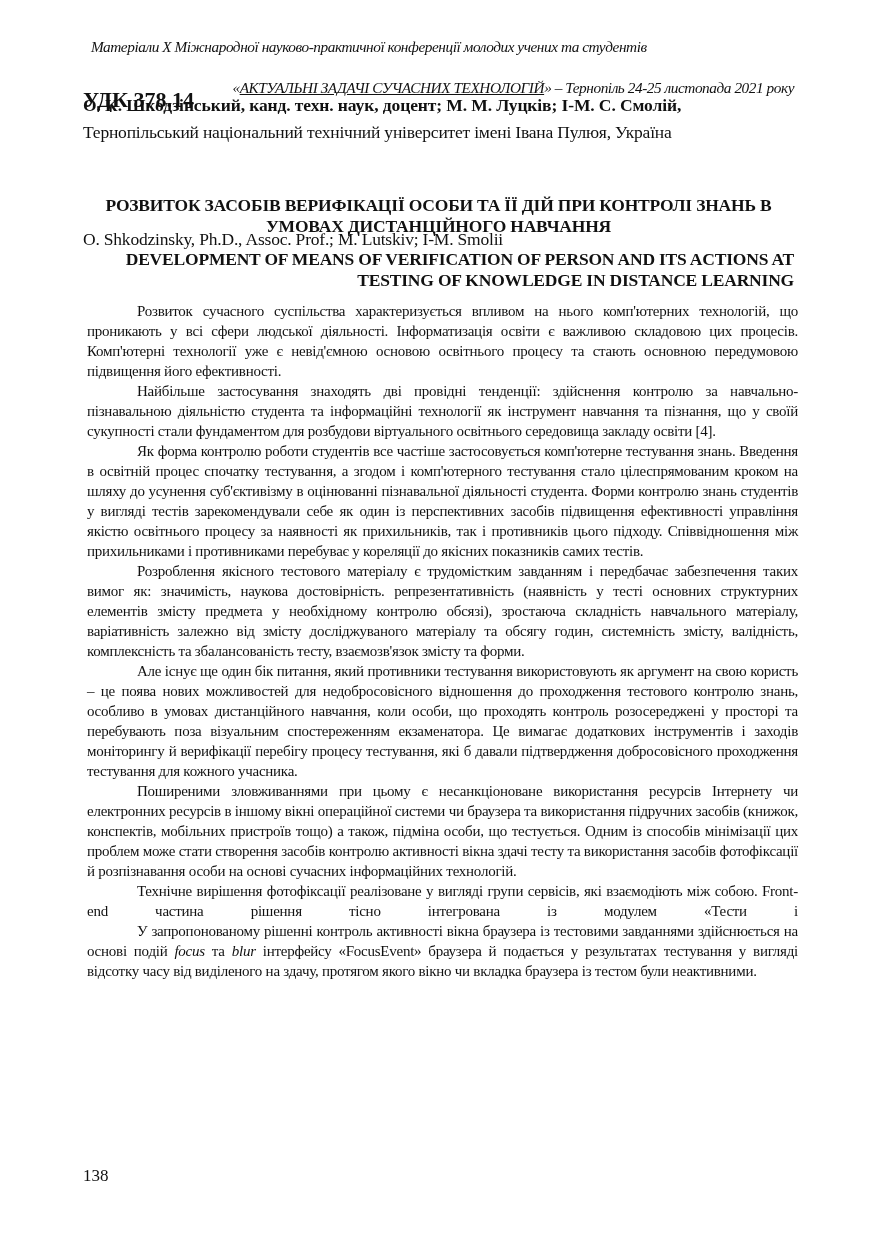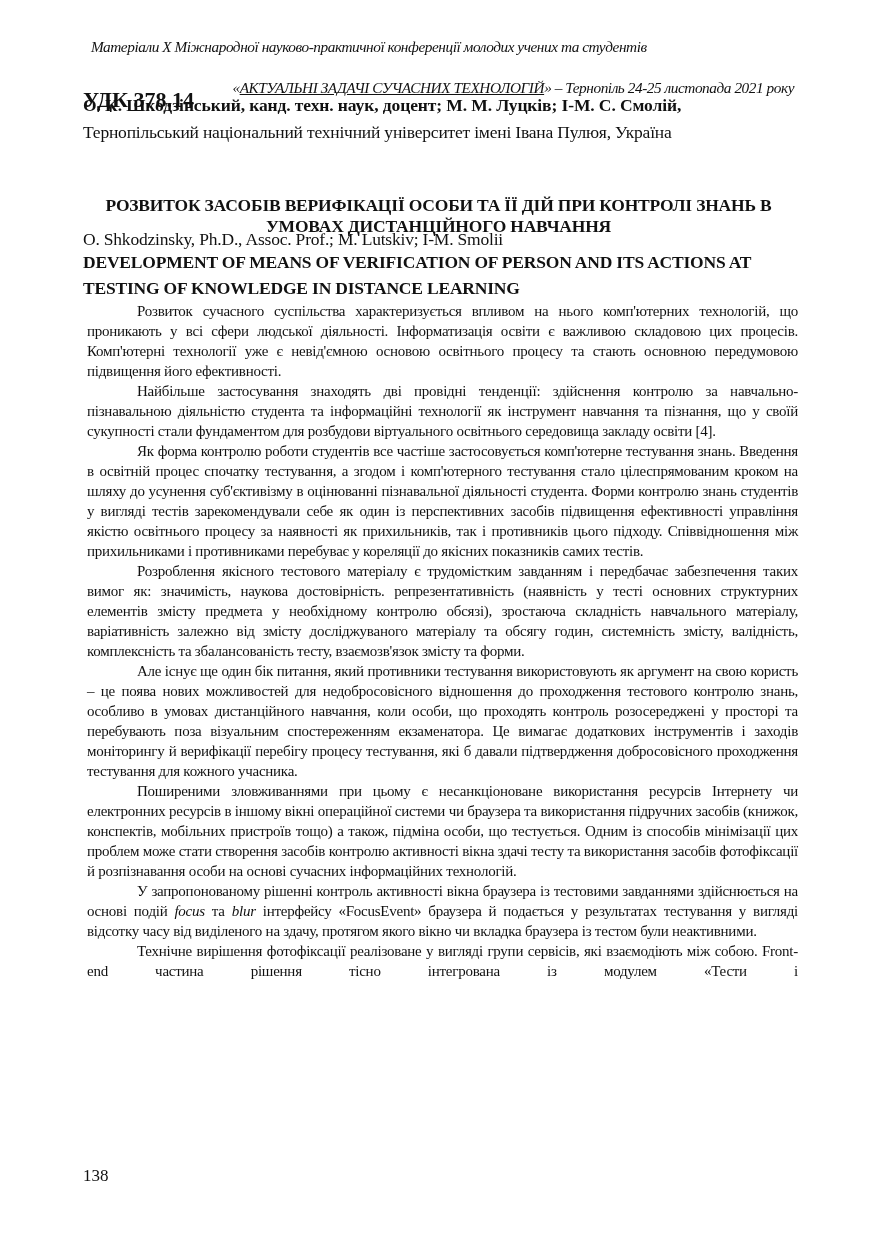--- a/index.html
+++ b/index.html
@@ -7,21 +7,21 @@
          font-family: "Liberation Serif", "DejaVu Serif", serif; color: #111111; }
   .page { position: absolute; left: 83px; top: 0; width: 711px; }
   .hdr1 { position: absolute; top: 38px; left: 8px; font-style: italic; font-size: 15.3px; letter-spacing: -0.45px; white-space: nowrap; }
   .hdr2 { position: absolute; top: 59px; right: 0; font-style: italic; font-size: 15.3px; letter-spacing: -0.45px; white-space: nowrap; margin-top: 20px; }
   .hdr2 u { text-decoration: underline; }
   .udk { position: absolute; top: 87px; left: 0; font-weight: bold; font-size: 22px; }
   .authors-ua { position: absolute; top: 95px; left: 0; font-weight: bold; font-size: 17.5px; white-space: nowrap; letter-spacing: -0.1px; }
   .affil { position: absolute; top: 122px; left: 0; font-size: 17.5px; white-space: nowrap; letter-spacing: -0.2px; }
   .title-ua { position: absolute; top: 167px; left: 0; width: 711px; text-align: center; font-weight: bold; font-size: 17.5px; line-height: 21px; letter-spacing: -0.2px; margin-top: 28px; }
   .authors-en { position: absolute; top: 229px; left: 0; font-weight: normal; font-size: 17.5px; white-space: nowrap; letter-spacing: -0.2px; }
-  .title-en { position: absolute; top: 249px; left: 0; width: 711px; text-align: left; font-weight: bold; font-size: 17.5px; line-height: 26px; letter-spacing: -0.2px; }
+  .title-en { position: absolute; top: 249px; left: 0; width: 711px; text-align: right; font-weight: bold; font-size: 17.5px; line-height: 21px; letter-spacing: -0.2px; }
   .body { position: absolute; top: 301px; left: 4px; width: 711px; font-size: 15px; line-height: 20px; text-align: justify; letter-spacing: -0.25px; }
   .body p { margin: 0; text-indent: 50px; }
   .page-num { position: absolute; top: 1166px; left: 0; width: 711px; text-align: left; font-size: 17px; }
 </style>
 </head>
 <body>
 
 <div class="page">
   <div class="hdr1">Матеріали Х Міжнародної науково-практичної конференції молодих учених та студентів</div>
   <div class="hdr2"><span>«</span><u>АКТУАЛЬНІ ЗАДАЧІ СУЧАСНИХ ТЕХНОЛОГІЙ</u><span>» – Тернопіль 24-25 листопада 2021 року</span></div>
@@ -35,18 +35,18 @@
   <div class="authors-en">O. Shkodzinsky, Ph.D., Assoc. Prof.; M. Lutskiv; I-M. Smolii</div>
   <div class="title-en">DEVELOPMENT OF MEANS OF VERIFICATION OF PERSON AND ITS ACTIONS AT TESTING OF KNOWLEDGE IN DISTANCE LEARNING</div>
 
   <div class="body">
     <p>Розвиток сучасного суспільства характеризується впливом на нього комп'ютерних технологій, що проникають у всі сфери людської діяльності. Інформатизація освіти є важливою складовою цих процесів. Комп'ютерні технології уже є невід'ємною основою освітнього процесу та стають основною передумовою підвищення його ефективності.</p>
     <p>Найбільше застосування знаходять дві провідні тенденції: здійснення контролю за навчально-пізнавальною діяльністю студента та інформаційні технології як інструмент навчання та пізнання, що у своїй сукупності стали фундаментом для розбудови віртуального освітнього середовища закладу освіти [4].</p>
     <p>Як форма контролю роботи студентів все частіше застосовується комп'ютерне тестування знань. Введення в освітній процес спочатку тестування, а згодом і комп'ютерного тестування стало цілеспрямованим кроком на шляху до усунення суб'єктивізму в оцінюванні пізнавальної діяльності студента. Форми контролю знань студентів у вигляді тестів зарекомендували себе як один із перспективних засобів підвищення ефективності управління якістю освітнього процесу за наявності як прихильників, так і противників цього підходу. Співвідношення між прихильниками і противниками перебуває у кореляції до якісних показників самих тестів.</p>
     <p>Розроблення якісного тестового матеріалу є трудомістким завданням і передбачає забезпечення таких вимог як: значимість, наукова достовірність. репрезентативність (наявність у тесті основних структурних елементів змісту предмета у необхідному контролю обсязі), зростаюча складність навчального матеріалу, варіативність залежно від змісту досліджуваного матеріалу та обсягу годин, системність змісту, валідність, комплексність та збалансованість тесту,  взаємозв'язок змісту та форми.</p>
     <p>Але існує ще один бік питання, який противники тестування використовують як аргумент на свою користь – це поява нових можливостей для недобросовісного відношення до проходження тестового контролю знань, особливо в умовах дистанційного навчання, коли особи, що проходять контроль розосереджені у просторі та перебувають поза візуальним спостереженням екзаменатора. Це вимагає додаткових інструментів і заходів моніторингу й верифікації перебігу процесу тестування, які б давали підтвердження добросовісного проходження тестування для кожного учасника.</p>
     <p>Поширеними зловживаннями при цьому є несанкціоноване використання ресурсів Інтернету чи електронних ресурсів в іншому вікні операційної системи чи браузера та використання підручних засобів (книжок, конспектів, мобільних пристроїв тощо) а також, підміна особи, що тестується. Одним із способів мінімізації цих проблем може стати створення засобів контролю активності вікна здачі тесту та використання засобів фотофіксації й розпізнавання особи на основі сучасних інформаційних технологій.</p>
+    <p style="text-align-last: justify;">Технічне вирішення фотофіксації реалізоване у вигляді групи сервісів, які взаємодіють між собою. Front-end частина рішення тісно інтегрована із модулем «Тести і</p>
     <p><span>У запропонованому рішенні контроль активності вікна браузера із тестовими завданнями здійснюється на основі подій </span><i>focus</i><span> та </span><i>blur</i><span> інтерфейсу «FocusEvent» браузера й подається у результатах тестування у вигляді відсотку часу від виділеного на здачу, протягом якого вікно чи вкладка браузера із тестом були неактивними.</span></p>
-    <p style="text-align-last: justify;">Технічне вирішення фотофіксації реалізоване у вигляді групи сервісів, які взаємодіють між собою. Front-end частина рішення тісно інтегрована із модулем «Тести і</p>
   </div>
 
   <div class="page-num">138</div>
 </div>
 
 </body></html>

